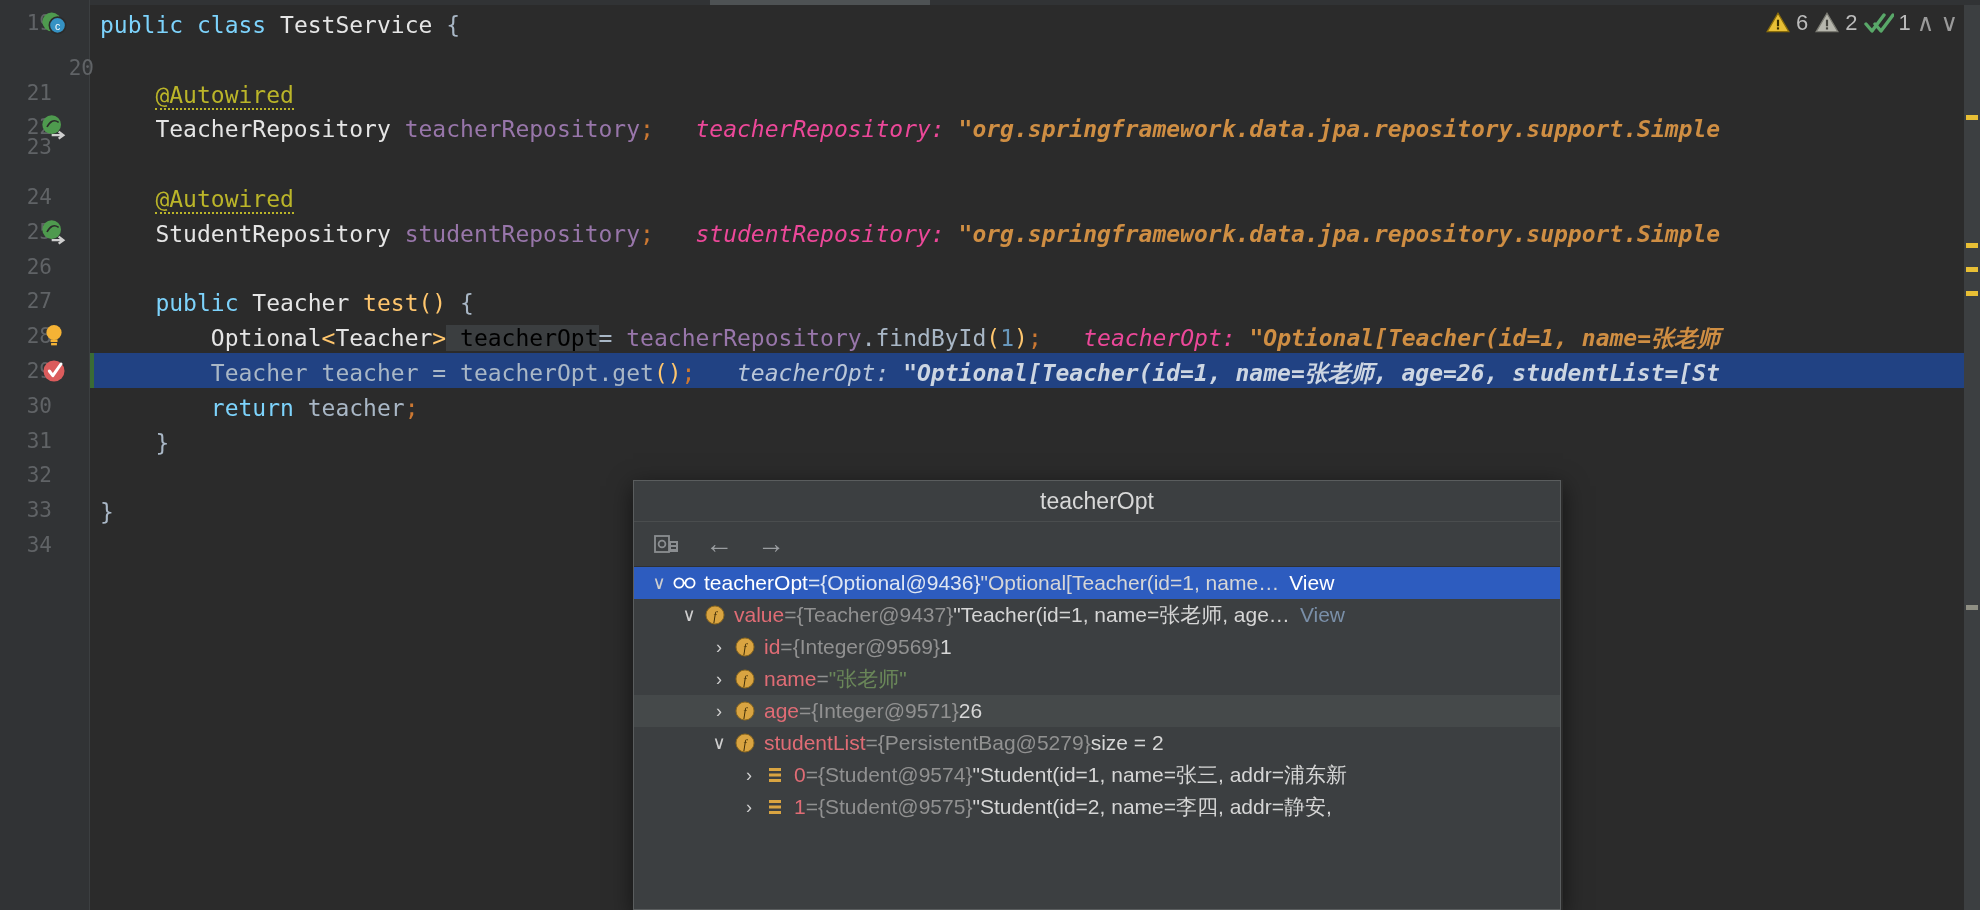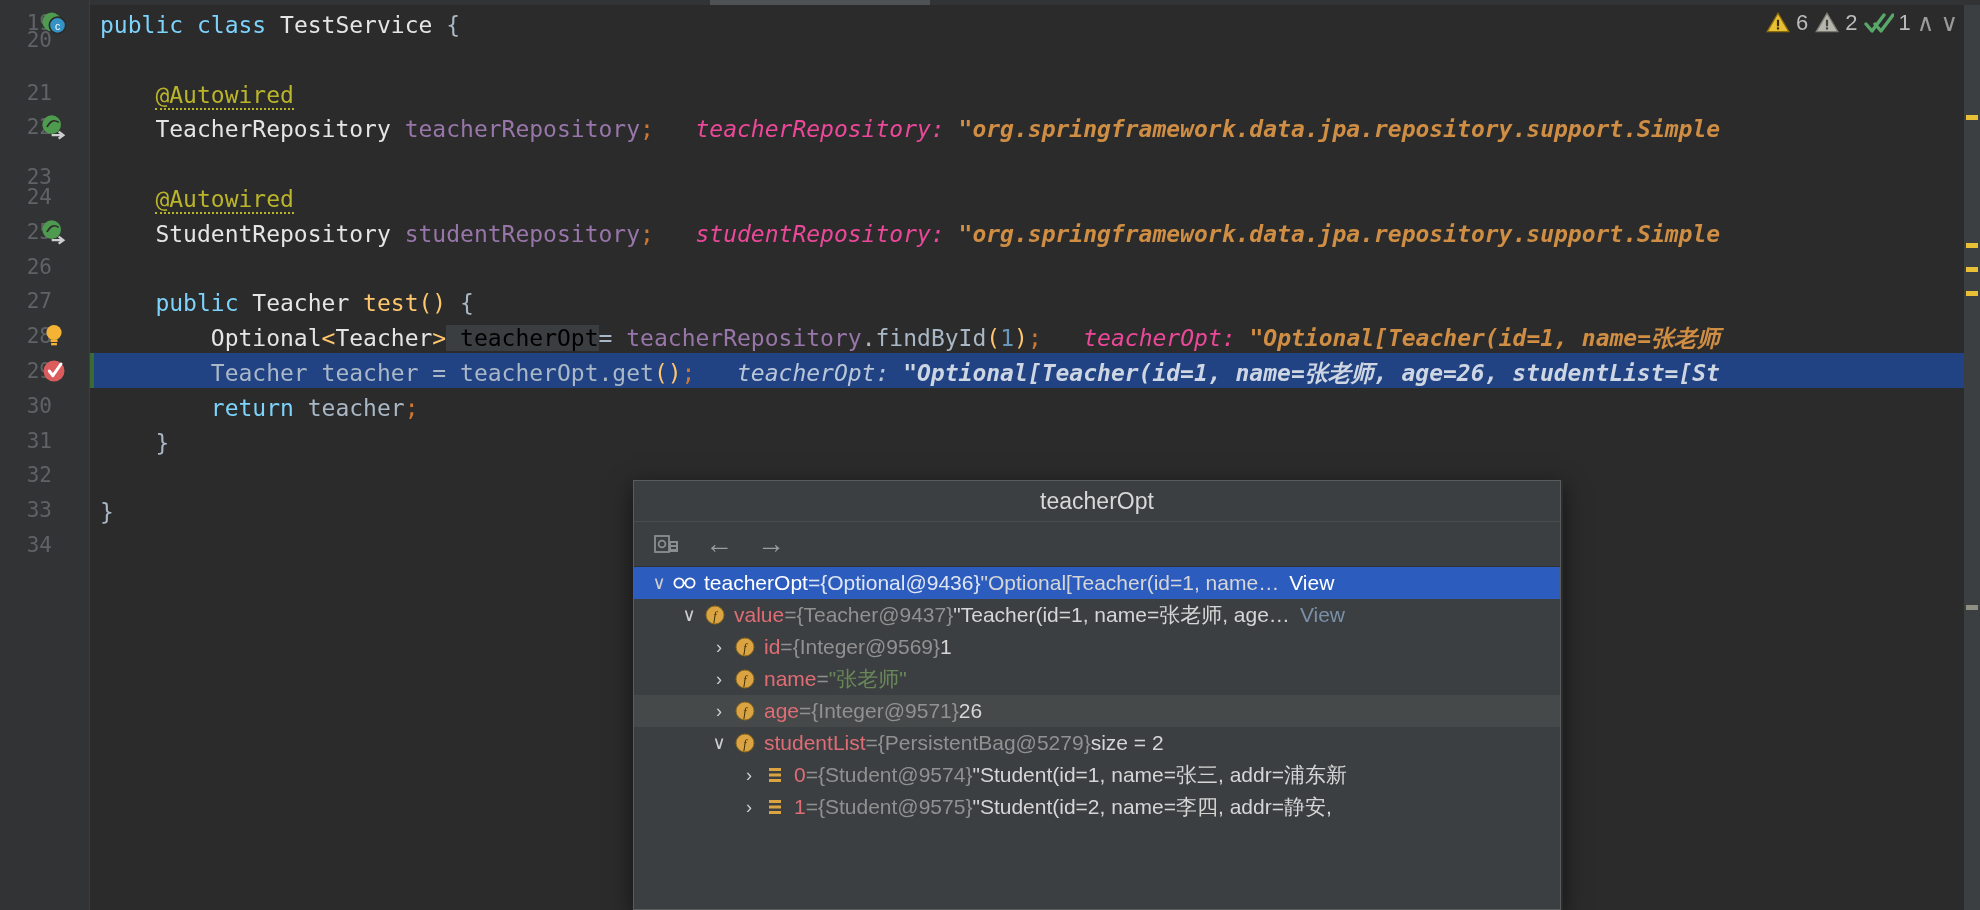--- a/index.html
+++ b/index.html
@@ -103,35 +103,35 @@
   <div class="code" id="code-lines"><div class="cline" style="top: 5px;"><span class="txt"><span class="kw">public </span><span class="kw">class </span><span class="cls">TestService </span><span class="brace">{</span></span></div><div class="cline" style="top: 39.8px;"><span class="txt"></span></div><div class="cline" style="top: 74.6px;"><span class="txt"><span class="ident">    </span><span class="ann">@Autowired</span></span></div><div class="cline" style="top: 109.4px;"><span class="txt"><span class="ident">    </span><span class="cls">TeacherRepository </span><span class="fld">teacherRepository</span><span class="semi">;</span><span class="hint">   teacherRepository: </span><span class="hintstr">"org.springframework.data.jpa.repository.support.Simple</span></span></div><div class="cline" style="top: 144.2px;"><span class="txt"></span></div><div class="cline" style="top: 179px;"><span class="txt"><span class="ident">    </span><span class="ann">@Autowired</span></span></div><div class="cline" style="top: 213.8px;"><span class="txt"><span class="ident">    </span><span class="cls">StudentRepository </span><span class="fld">studentRepository</span><span class="semi">;</span><span class="hint">   studentRepository: </span><span class="hintstr">"org.springframework.data.jpa.repository.support.Simple</span></span></div><div class="cline" style="top: 248.6px;"><span class="txt"></span></div><div class="cline" style="top: 283.4px;"><span class="txt"><span class="ident">    </span><span class="kw">public </span><span class="cls">Teacher </span><span class="mth">test</span><span class="paren">()</span><span class="brace"> {</span></span></div><div class="cline" style="top: 318.2px;"><span class="txt"><span class="ident">        </span><span class="cls">Optional</span><span class="generic">&lt;</span><span class="cls">Teacher</span><span class="generic">&gt;</span><span class="idhl"> teacherOpt</span><span class="ident">= </span><span class="fld">teacherRepository</span><span class="ident">.</span><span class="ident">findById</span><span class="paren">(</span><span class="num">1</span><span class="paren">)</span><span class="semi">;</span><span class="hint">   teacherOpt: </span><span class="hintstr">"Optional[Teacher(id=1, name=张老师</span></span></div><div class="cline selline" style="top: 353px;"><span class="greenbar"></span><span class="txt"><span class="ident">        </span><span class="ident">Teacher teacher = teacherOpt.get</span><span class="paren">()</span><span class="semi">;</span><span class="hint">   teacherOpt: </span><span class="hintstr">"Optional[Teacher(id=1, name=张老师, age=26, studentList=[St</span></span></div><div class="cline" style="top: 387.8px;"><span class="txt"><span class="ident">        </span><span class="kw">return </span><span class="ident">teacher</span><span class="semi">;</span></span></div><div class="cline" style="top: 422.6px;"><span class="txt"><span class="ident">    </span><span class="brace">}</span></span></div><div class="cline" style="top: 457.4px;"><span class="txt"></span></div><div class="cline" style="top: 492.2px;"><span class="txt"><span class="brace">}</span></span></div><div class="cline" style="top: 527px;"><span class="txt"></span></div></div>
   <div id="gutter-lines">
       <div class="gutter-line" style="top: 5px;">
         <span class="lnum">19</span>
         <span class="gicon"><svg width="28" height="28" viewBox="0 0 24 24">
             <circle cx="10" cy="11" r="8" fill="#4e9a4e"></circle>
             <circle cx="15" cy="14" r="7" fill="#3592c4" stroke="#2b2b2b" stroke-width="1.4"></circle>
             <text x="15" y="18" font-size="9" fill="#ffffff" text-anchor="middle" font-family="sans-serif">c</text>
           </svg></span>
       </div>
-      <div class="gutter-line" style="top: 22px;">
+      <div class="gutter-line" style="top: 50px; padding-left: 42px;">
         <span class="lnum">20</span>
       </div>
       <div class="gutter-line" style="top: 74.6px;">
         <span class="lnum">21</span>
       </div>
       <div class="gutter-line" style="top: 109.4px;">
         <span class="lnum">22</span>
         <span class="gicon"><svg width="28" height="28" viewBox="0 0 24 24">
             <circle cx="10" cy="10" r="8" fill="#4e9a4e"></circle>
             <path d="M6 12 q4 -8 10 -4" fill="none" stroke="#2b2b2b" stroke-width="1.4"></path>
             <path d="M10 19 H19 M16 16 L20 19 L16 22" fill="none" stroke="#cfcfcf" stroke-width="2"></path>
           </svg></span>
       </div>
-      <div class="gutter-line" style="top: 159px; text-align: center;">
+      <div class="gutter-line" style="top: 129px; text-align: center;">
         <span class="lnum">23</span>
       </div>
       <div class="gutter-line" style="top: 179px;">
         <span class="lnum">24</span>
       </div>
       <div class="gutter-line" style="top: 213.8px;">
         <span class="lnum">25</span>
         <span class="gicon"><svg width="28" height="28" viewBox="0 0 24 24">
             <circle cx="10" cy="10" r="8" fill="#4e9a4e"></circle>
             <path d="M6 12 q4 -8 10 -4" fill="none" stroke="#2b2b2b" stroke-width="1.4"></path>

